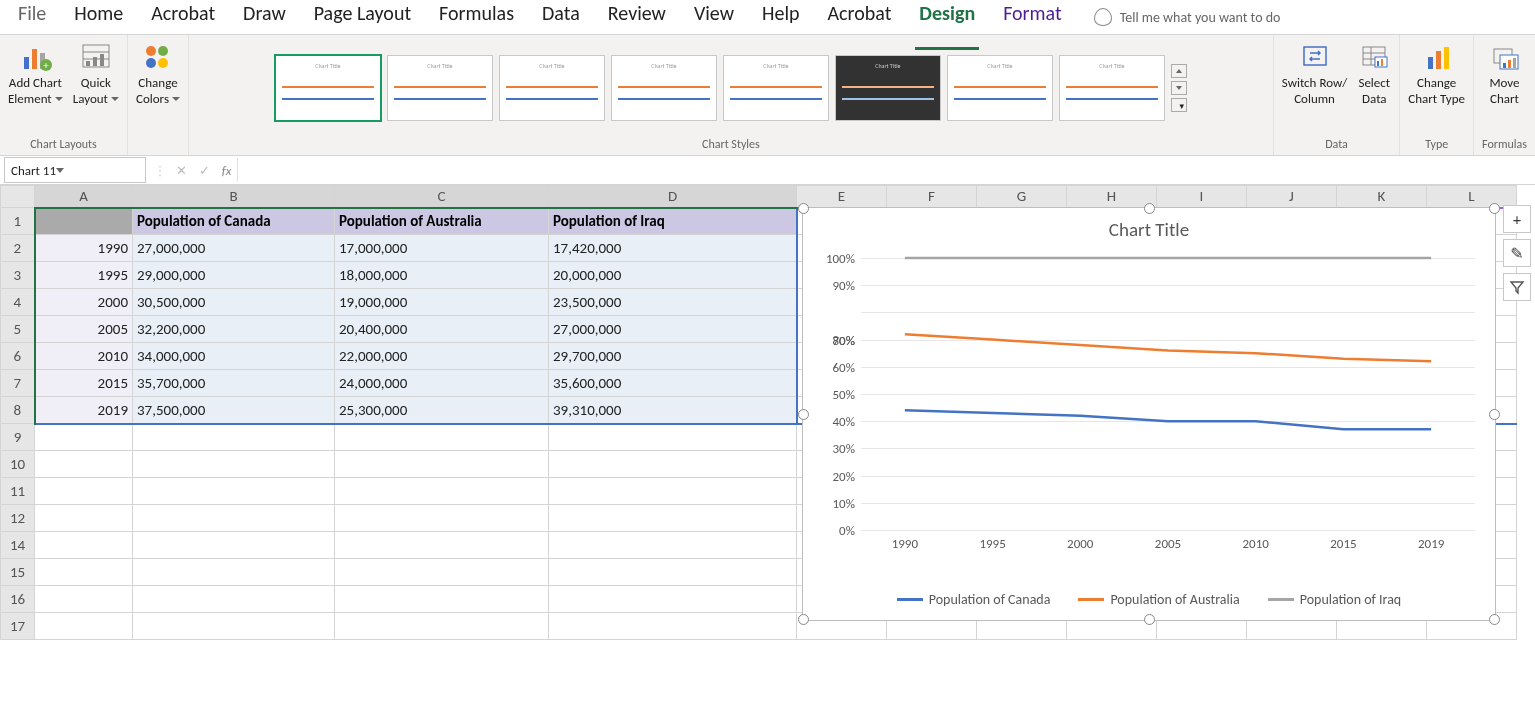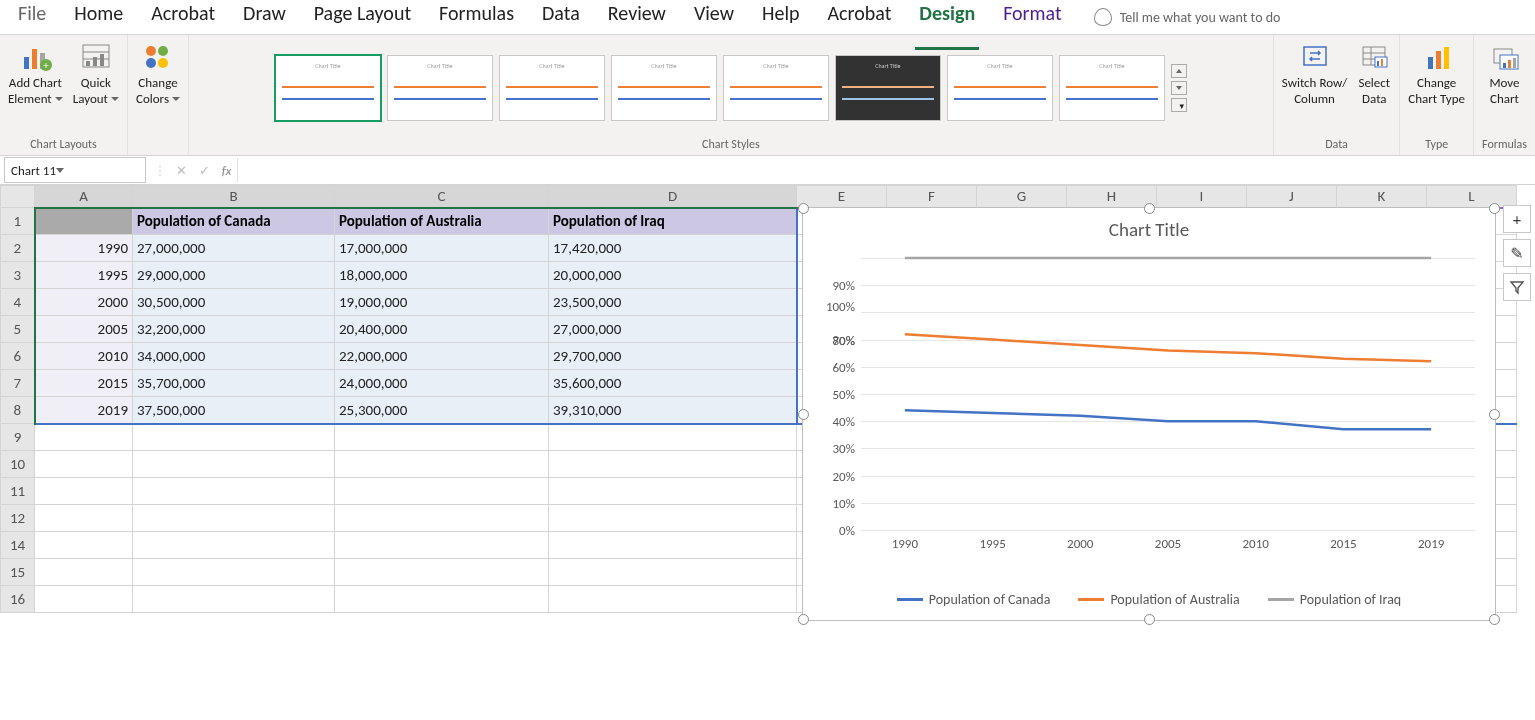--- a/index.html
+++ b/index.html
@@ -522,20 +522,35 @@
             <td class=""></td>
             <td class=""></td>
             <td class=""></td>
             <td class=""></td>
             <td class=""></td>
             <td class=""></td>
             <td class=""></td>
             <td class=""></td>
             <td class=""></td>
           </tr>
+          <tr class="r17">
+            <th class="rowh">17</th>
+            <td class=""></td>
+            <td class=""></td>
+            <td class=""></td>
+            <td class=""></td>
+            <td class=""></td>
+            <td class=""></td>
+            <td class=""></td>
+            <td class=""></td>
+            <td class=""></td>
+            <td class=""></td>
+            <td class=""></td>
+            <td class=""></td>
+          </tr>
         </tbody>
       </table>
   </div>
 
   <div class="chartobj">
     <div class="handle h-tl"></div>
     <div class="handle h-tc"></div>
     <div class="handle h-tr"></div>
     <div class="handle h-ml"></div>
     <div class="handle h-mr"></div>
@@ -549,21 +564,21 @@
           <div class="ytick" style="top: 100%;">0%</div>
           <div class="ytick" style="top: 90%;">10%</div>
           <div class="ytick" style="top: 80%;">20%</div>
           <div class="ytick" style="top: 70%;">30%</div>
           <div class="ytick" style="top: 60%;">40%</div>
           <div class="ytick" style="top: 50%;">50%</div>
           <div class="ytick" style="top: 40%;">60%</div>
           <div class="ytick" style="top: 30%;">70%</div>
           <div class="ytick" style="top: 20%; margin-top: 28px;">80%</div>
           <div class="ytick" style="top: 10%; text-align: right;">90%</div>
-          <div class="ytick" style="top: 0%; margin-top: 48px;">100%</div>
+          <div class="ytick" style="top: 0%;">100%</div>
         </div>
       <div id="gridlines">
           <div class="gridline" style="top: 100%;"></div>
           <div class="gridline" style="top: 90%;"></div>
           <div class="gridline" style="top: 80%;"></div>
           <div class="gridline" style="top: 70%;"></div>
           <div class="gridline" style="top: 60%;"></div>
           <div class="gridline" style="top: 50%;"></div>
           <div class="gridline" style="top: 40%;"></div>
           <div class="gridline" style="top: 30%;"></div>

